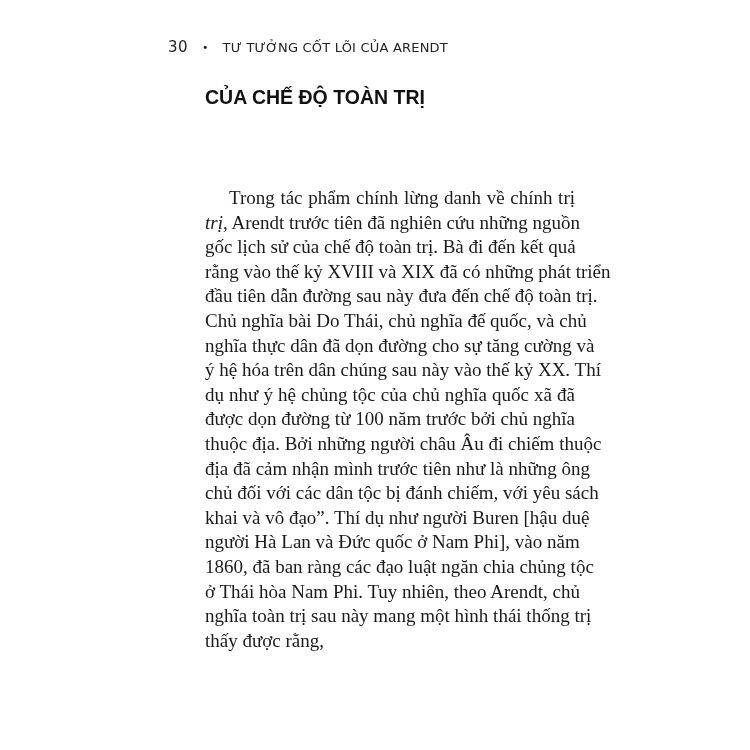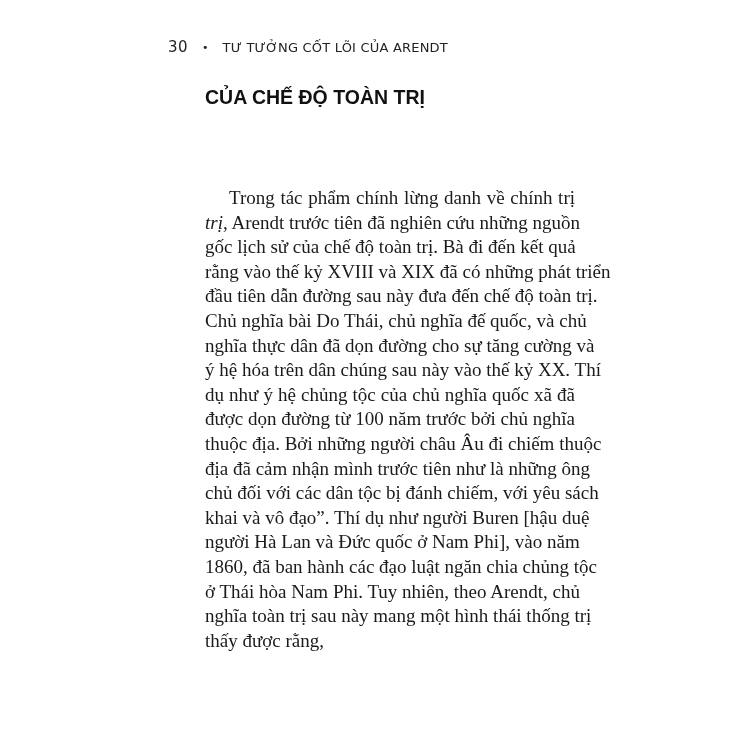--- a/index.html
+++ b/index.html
@@ -58,18 +58,18 @@
       <span class="line"><span>Chủ nghĩa bài Do Thái, chủ nghĩa đế quốc, và chủ</span></span>
       <span class="line"><span>nghĩa thực dân đã dọn đường cho sự tăng cường và</span></span>
       <span class="line"><span>ý hệ hóa trên dân chúng sau này vào thế kỷ XX. Thí</span></span>
       <span class="line"><span>dụ như ý hệ chủng tộc của chủ nghĩa quốc xã đã</span></span>
       <span class="line"><span>được dọn đường từ 100 năm trước bởi chủ nghĩa</span></span>
       <span class="line"><span>thuộc địa. Bởi những người châu Âu đi chiếm thuộc</span></span>
       <span class="line"><span>địa đã cảm nhận mình trước tiên như là những ông</span></span>
       <span class="line"><span>chủ đối với các dân tộc bị đánh chiếm, với yêu sách</span></span>
       <span class="line"><span>khai và vô đạo”. Thí dụ như người Buren [hậu duệ</span></span>
       <span class="line"><span>người Hà Lan và Đức quốc ở Nam Phi], vào năm</span></span>
-      <span class="line"><span>1860, đã ban hành các đạo luật ngăn chia chủng tộc</span></span>
+      <span class="line"><span>1860, đã ban ràng các đạo luật ngăn chia chủng tộc</span></span>
       <span class="line"><span>ở Thái hòa Nam Phi. Tuy nhiên, theo Arendt, chủ</span></span>
       <span class="line"><span>nghĩa toàn trị sau này mang một hình thái thống trị</span></span>
       <span class="line last"><span>thấy được rằng,</span></span>
     </div>
 </div>
 
 </body></html>

